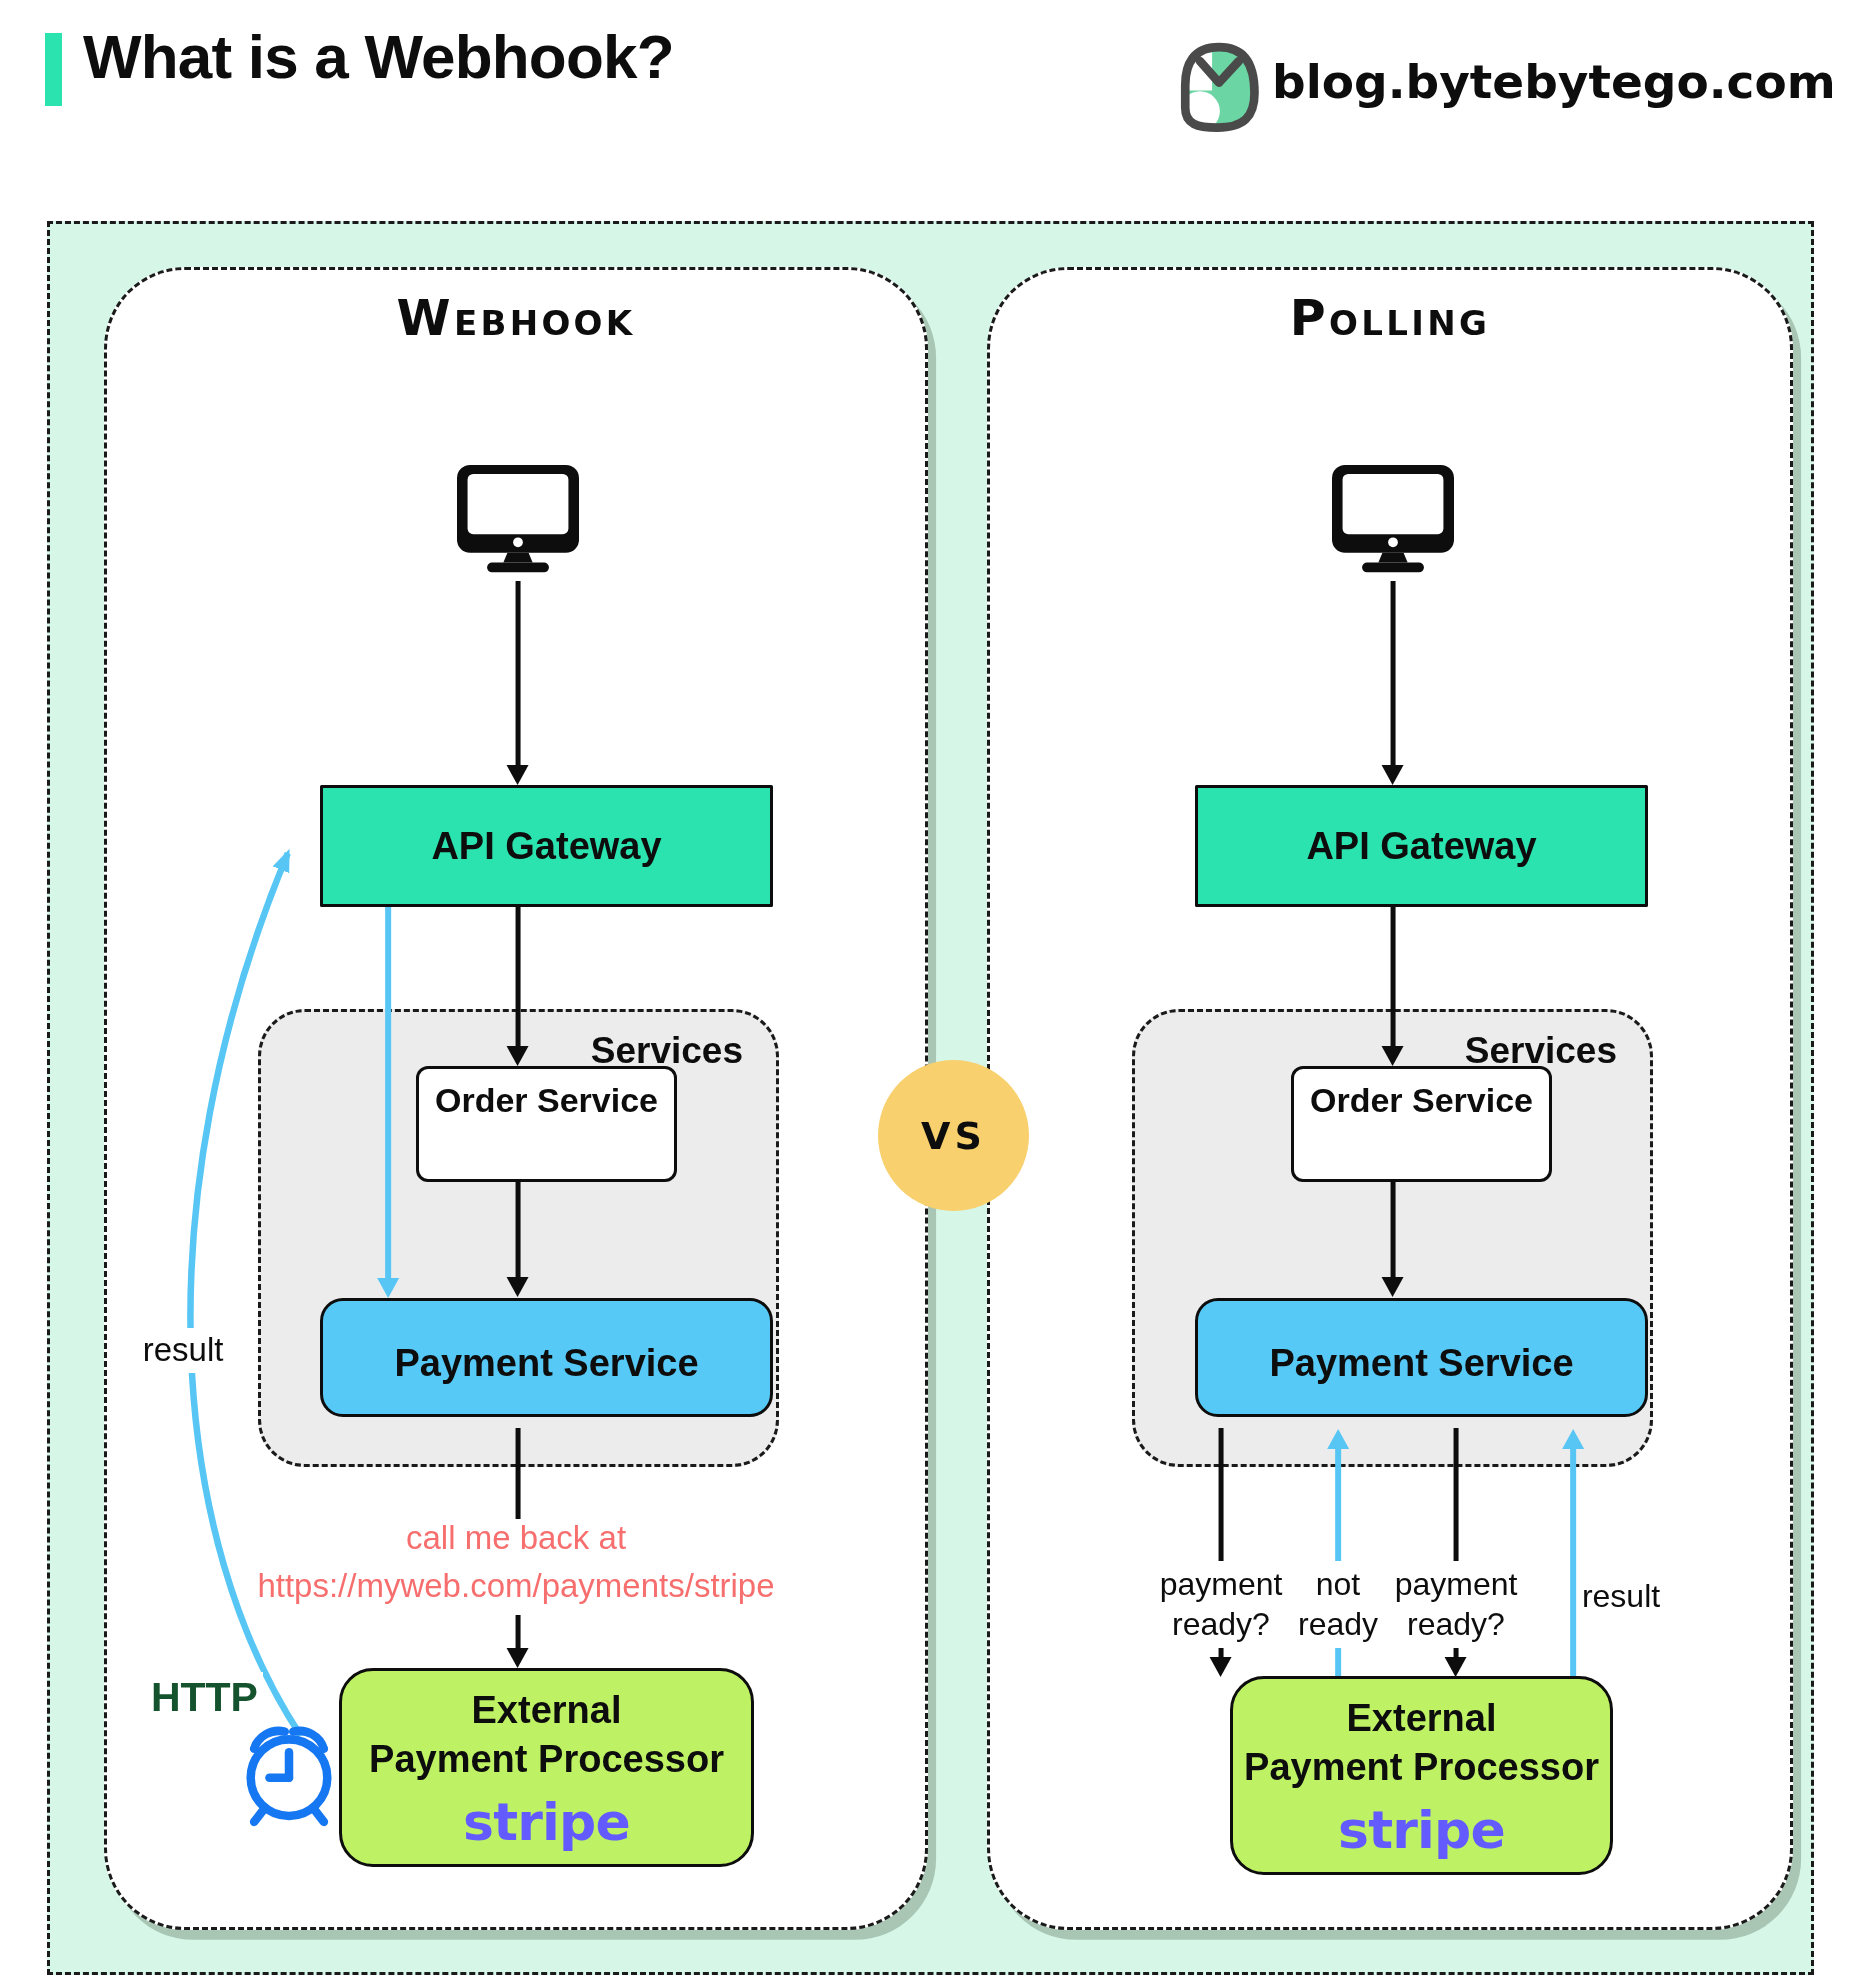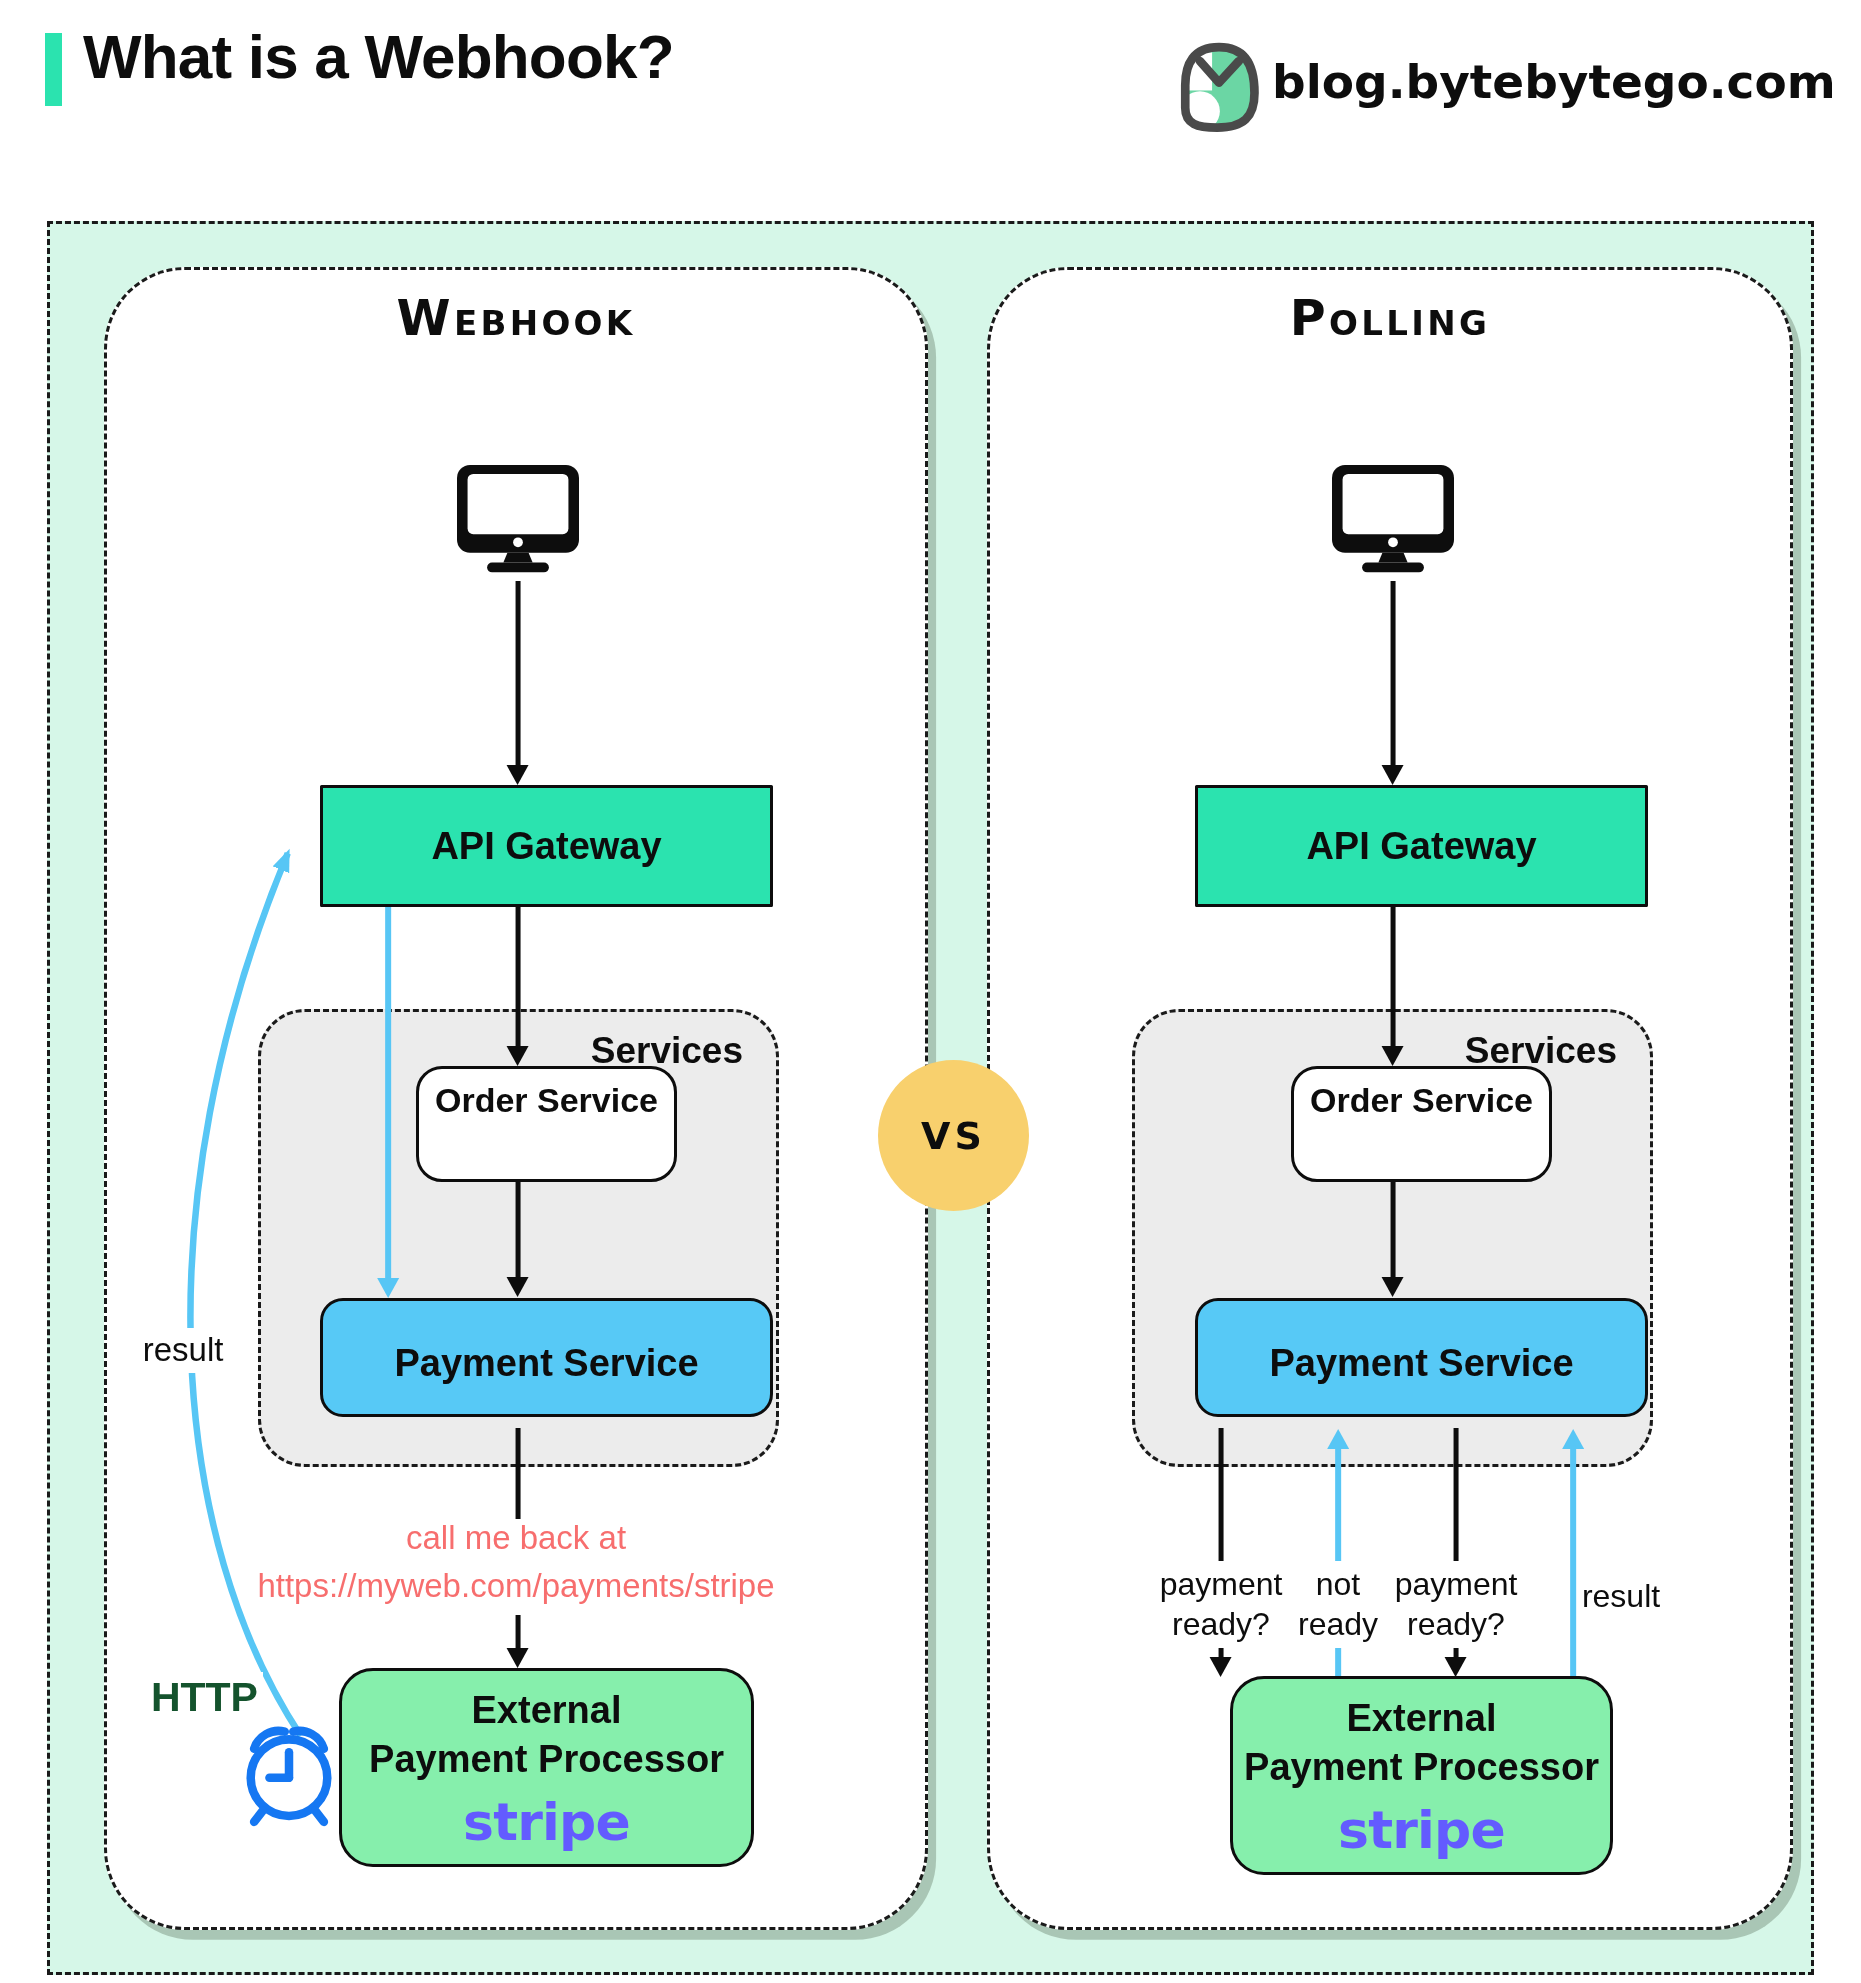--- a/index.html
+++ b/index.html
@@ -18,23 +18,23 @@
   .panel{position:absolute;top:267px;height:1663px;background:#ffffff;border:3.3px dashed #1a1a1a;border-radius:81px;box-sizing:border-box;box-shadow:8.1px 9.8px 0 #a9c6b5;}
   .panel.webhook{left:104px;width:824px;}
   .panel.polling{left:987px;width:806px;}
   .panel-title{position:absolute;top:19.5px;left:0;width:100%;text-align:center;font-family:"DejaVu Sans",sans-serif;font-weight:900;font-size:49px;font-variant:small-caps;letter-spacing:3.3px;}
 
   
   .box{position:absolute;box-sizing:border-box;border:3.3px solid #0d0d0d;text-align:center;font-weight:bold;z-index:4;background:#fff;margin-left:28px;}
   .gateway{background:#2be3af;height:122px;border-radius:1.6px;font-size:38px;line-height:116px;}
   .services{position:absolute;background:#ececec;border:3.3px dashed #1a1a1a;border-radius:47px;box-sizing:border-box;z-index:1;}
   .services-label{position:absolute;top:18px;right:33px;font-size:37px;font-weight:bold;}
-  .order{background:#ffffff;height:116px;border-radius:26px;font-size:34px;line-height:1.25;padding-top:9.8px;}
+  .order{background:#ffffff;height:116px;border-radius:12px;font-size:34px;line-height:1.25;padding-top:9.8px;}
   .payment{background:#57c9f6;height:119px;border-radius:23px;font-size:38px;line-height:124px;}
-  .external{background:#86efac;border-radius:34px;padding-top:14.7px;font-size:38px;line-height:1.3;}
+  .external{background:#bef264;border-radius:34px;padding-top:14.7px;font-size:38px;line-height:1.3;}
   .stripe-word{font-family:"DejaVu Sans",sans-serif;font-weight:bold;font-size:52px;color:#635bff;letter-spacing:-0.8px;margin-top:4.9px;}
 
   .vline{position:absolute;width:4.9px;background:#0d0d0d;transform:translateX(-50%);z-index:2;}
   .vline.blue{background:#57c6f5;width:5.7px;}
   .head-down::after{content:"";position:absolute;bottom:-19px;left:50%;transform:translateX(-50%);border:11.4px solid transparent;border-bottom:0;border-top:20.4px solid #0d0d0d;}
   .vline.blue.head-down::after{border-top-color:#57c6f5;}
   .head-up-blue::before{content:"";position:absolute;top:-19px;left:50%;transform:translateX(-50%);border:11.4px solid transparent;border-top:0;border-bottom:20.4px solid #57c6f5;}
 
   .flow-label{position:absolute;z-index:3;background:#ffffff;text-align:center;font-size:32px;line-height:1.25;transform:translateX(-50%);padding:3.3px 4.9px;}
   .red-note{position:absolute;z-index:3;width:100%;text-align:center;color:#f76e6e;font-size:33px;line-height:1.45;background:transparent;}

